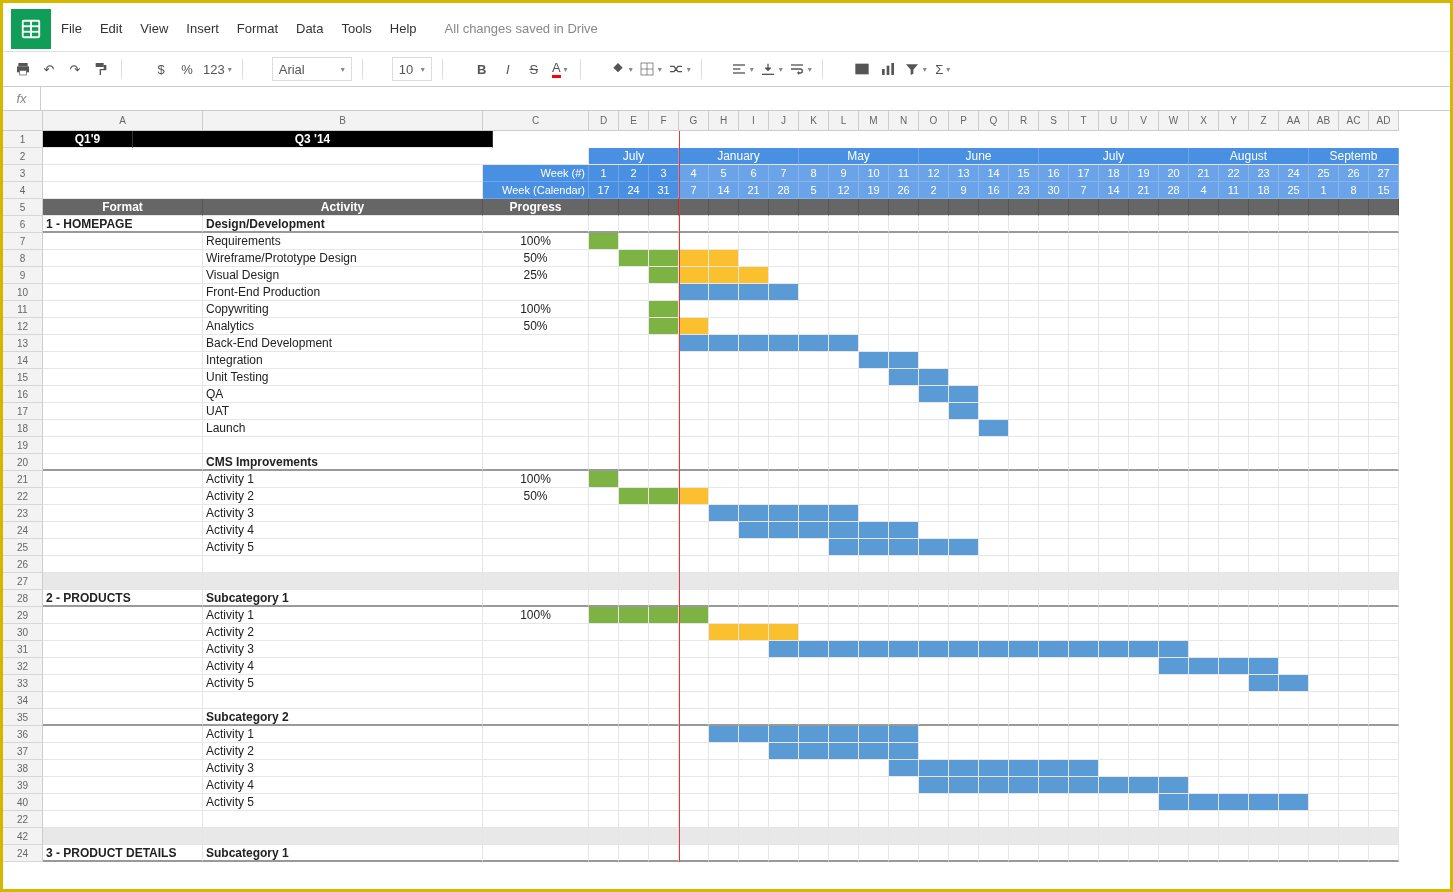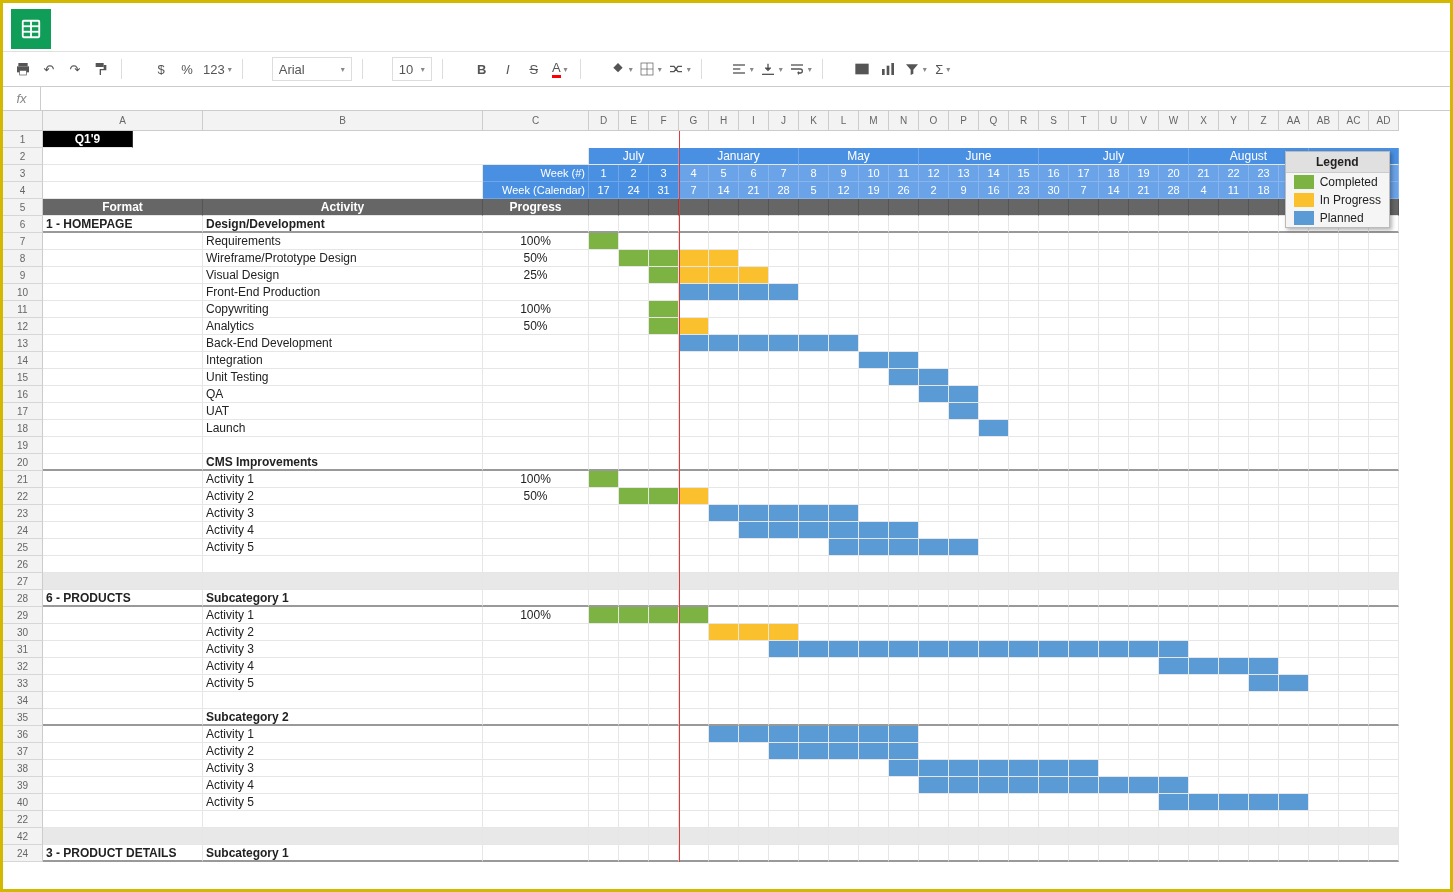--- a/index.html
+++ b/index.html
@@ -60,20 +60,31 @@
 <div class="titlebar">
   <div class="app-icon">
     <svg viewBox="0 0 24 24" fill="#fff">
         <rect x="3" y="3" width="18" height="18" rx="1" fill="none" stroke="#fff" stroke-width="2"></rect>
         <line x1="3" y1="9" x2="21" y2="9" stroke="#fff" stroke-width="2"></line>
         <line x1="3" y1="15" x2="21" y2="15" stroke="#fff" stroke-width="2"></line>
         <line x1="12" y1="3" x2="12" y2="21" stroke="#fff" stroke-width="2"></line>
       </svg>
   </div>
   <div class="title-area">
+    <div class="menubar" id="menubar">
+        <span>File</span>
+        <span>Edit</span>
+        <span>View</span>
+        <span>Insert</span>
+        <span>Format</span>
+        <span>Data</span>
+        <span>Tools</span>
+        <span>Help</span>
+        <span class="saved">All changes saved in Drive</span>
+      </div>
   </div>
 </div>
 
 <div class="toolbar">
   <span class="tb">
       <svg viewBox="0 0 24 24" fill="#555">
         <rect x="5" y="3" width="14" height="5"></rect>
         <rect x="3" y="8" width="18" height="9"></rect>
         <rect x="7" y="14" width="10" height="7" fill="#fff" stroke="#555"></rect>
       </svg>
@@ -206,20 +217,21 @@
       <div class="col-h" style="width: 30px;">Z</div>
       <div class="col-h" style="width: 30px;">AA</div>
       <div class="col-h" style="width: 30px;">AB</div>
       <div class="col-h" style="width: 30px;">AC</div>
       <div class="col-h" style="width: 30px;">AD</div>
     </div>
   <div id="grid-rows" style="position:relative;">
       <div class="row">
         <div class="row-h">1</div>
         <div class="cell qtr" style="width: 90px;">Q1'9</div>
+        <div class="cell qtr" style="width: 360px;">Q3 '14</div>
       </div>
       <div class="row">
         <div class="row-h">2</div>
         <div class="cell " style="width: 546px;"></div>
         <div class="cell mon" style="width: 90px;">July</div>
         <div class="cell mon" style="width: 120px;">January</div>
         <div class="cell mon" style="width: 120px;">May</div>
         <div class="cell mon" style="width: 120px;">June</div>
         <div class="cell mon" style="width: 150px;">July</div>
         <div class="cell mon" style="width: 120px;">August</div>
@@ -1043,21 +1055,21 @@
         <div class="cell  grey" style="width: 30px;"></div>
         <div class="cell  grey" style="width: 30px;"></div>
         <div class="cell  grey" style="width: 30px;"></div>
         <div class="cell  grey" style="width: 30px;"></div>
         <div class="cell  grey" style="width: 30px;"></div>
         <div class="cell  grey" style="width: 30px;"></div>
         <div class="cell  grey" style="width: 30px;"></div>
       </div>
       <div class="row">
         <div class="row-h">28</div>
-        <div class="cell bold section" style="width: 160px;">6 - PRODUCTS</div>
+        <div class="cell bold section" style="width: 160px;">2 - PRODUCTS</div>
         <div class="cell bold section" style="width: 280px;">Subcategory 1</div>
         <div class="cell center section" style="width: 106px;"></div>
         <div class="cell  section" style="width: 30px;"></div>
         <div class="cell  section" style="width: 30px;"></div>
         <div class="cell  section" style="width: 30px;"></div>
         <div class="cell  section" style="width: 30px;"></div>
         <div class="cell  section" style="width: 30px;"></div>
         <div class="cell  section" style="width: 30px;"></div>
         <div class="cell  section" style="width: 30px;"></div>
         <div class="cell  section" style="width: 30px;"></div>
@@ -1570,29 +1582,14 @@
         <div class="cell  section" style="width: 30px;"></div>
         <div class="cell  section" style="width: 30px;"></div>
         <div class="cell  section" style="width: 30px;"></div>
         <div class="cell  section" style="width: 30px;"></div>
         <div class="cell  section" style="width: 30px;"></div>
         <div class="cell  section" style="width: 30px;"></div>
         <div class="cell  section" style="width: 30px;"></div>
         <div class="cell  section" style="width: 30px;"></div>
       </div>
       <div class="today-line" style="left: 676px;"></div>
-      <div class="legend">
-        <div class="legend-title">Legend</div>
-        <div class="legend-row">
-          <div class="legend-sw" style="background: rgb(124, 179, 66);"></div>
-          <span>Completed</span>
-        </div>
-        <div class="legend-row">
-          <div class="legend-sw" style="background: rgb(251, 192, 45);"></div>
-          <span>In Progress</span>
-        </div>
-        <div class="legend-row">
-          <div class="legend-sw" style="background: rgb(91, 155, 213);"></div>
-          <span>Planned</span>
-        </div>
-      </div>
     </div>
 </div>
 
 </body></html>

